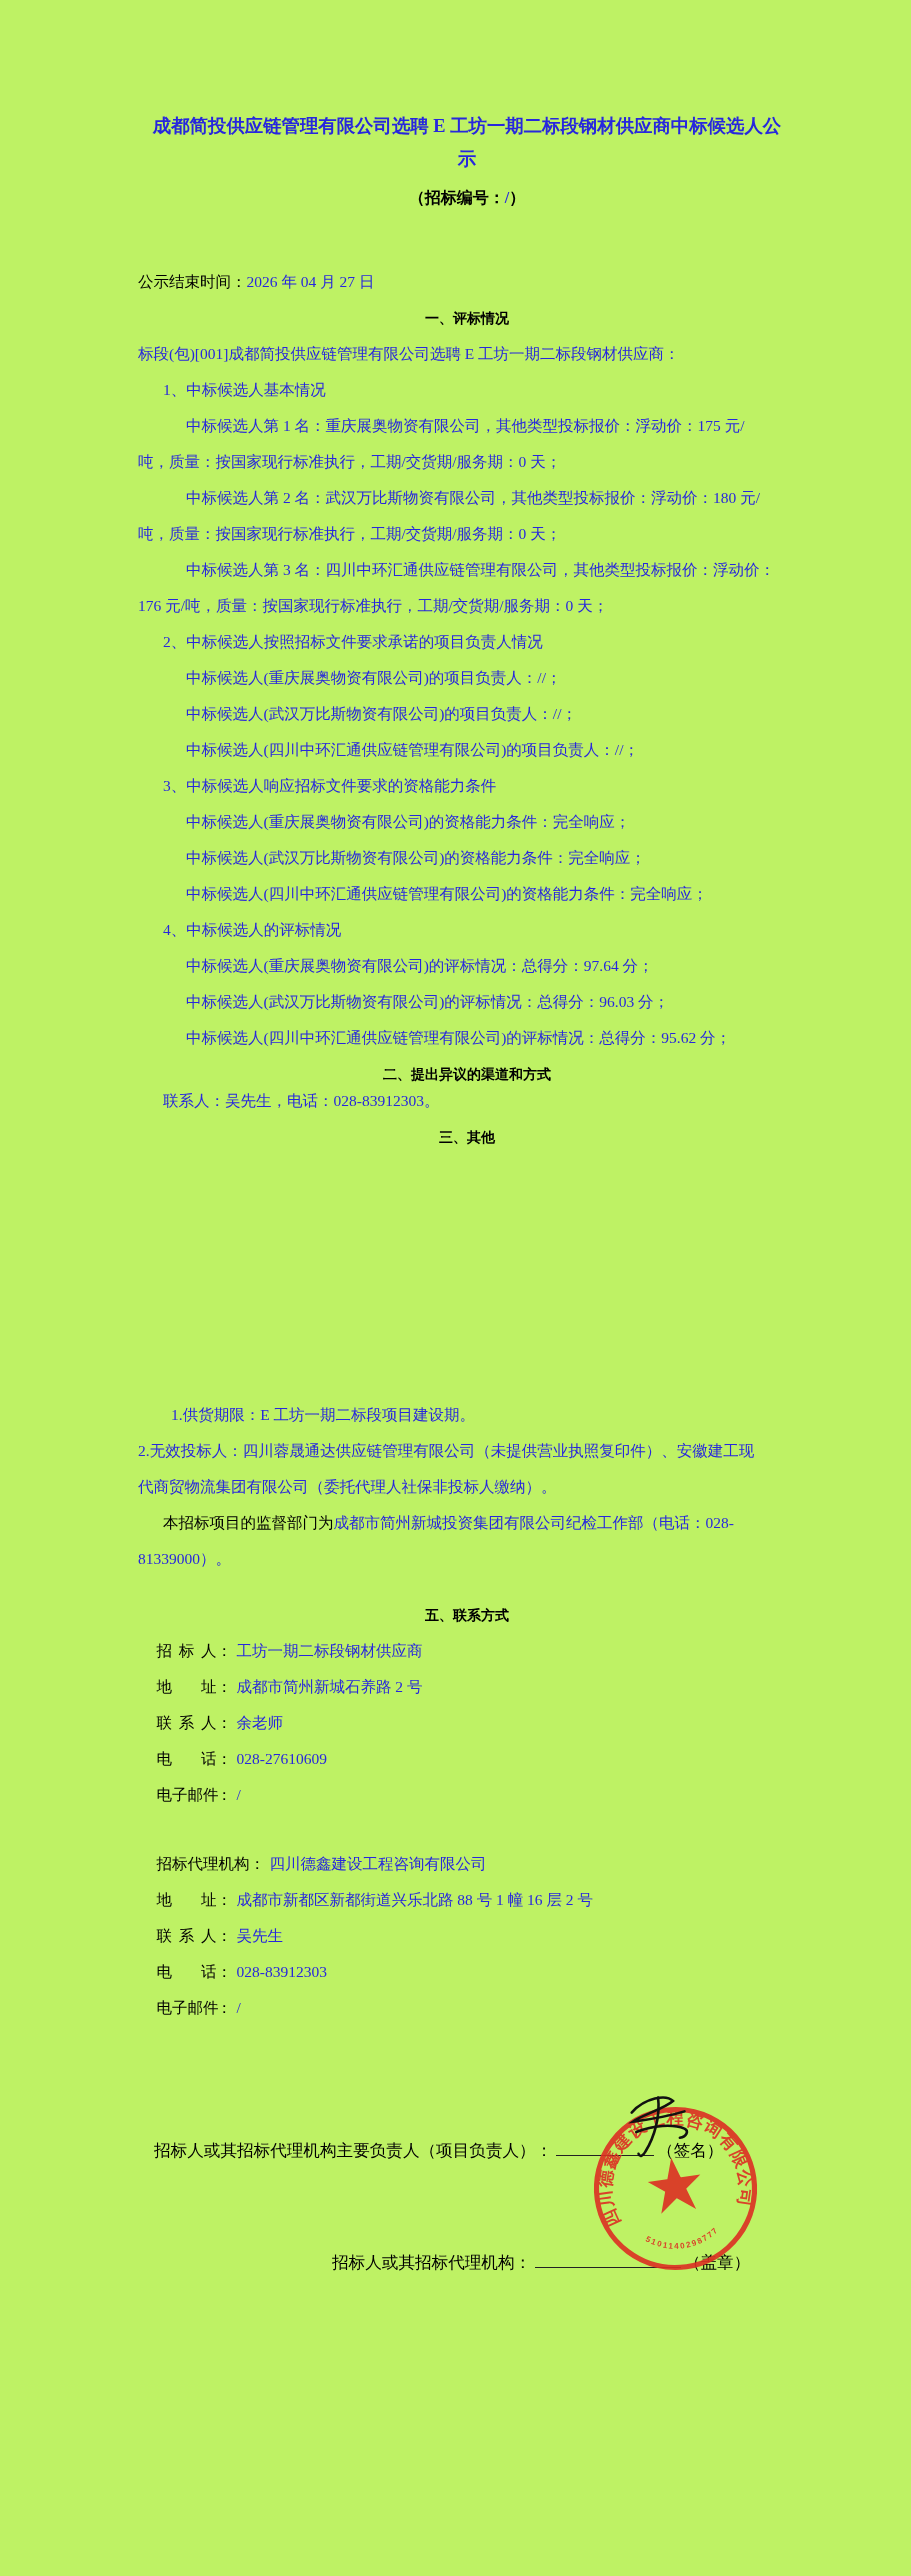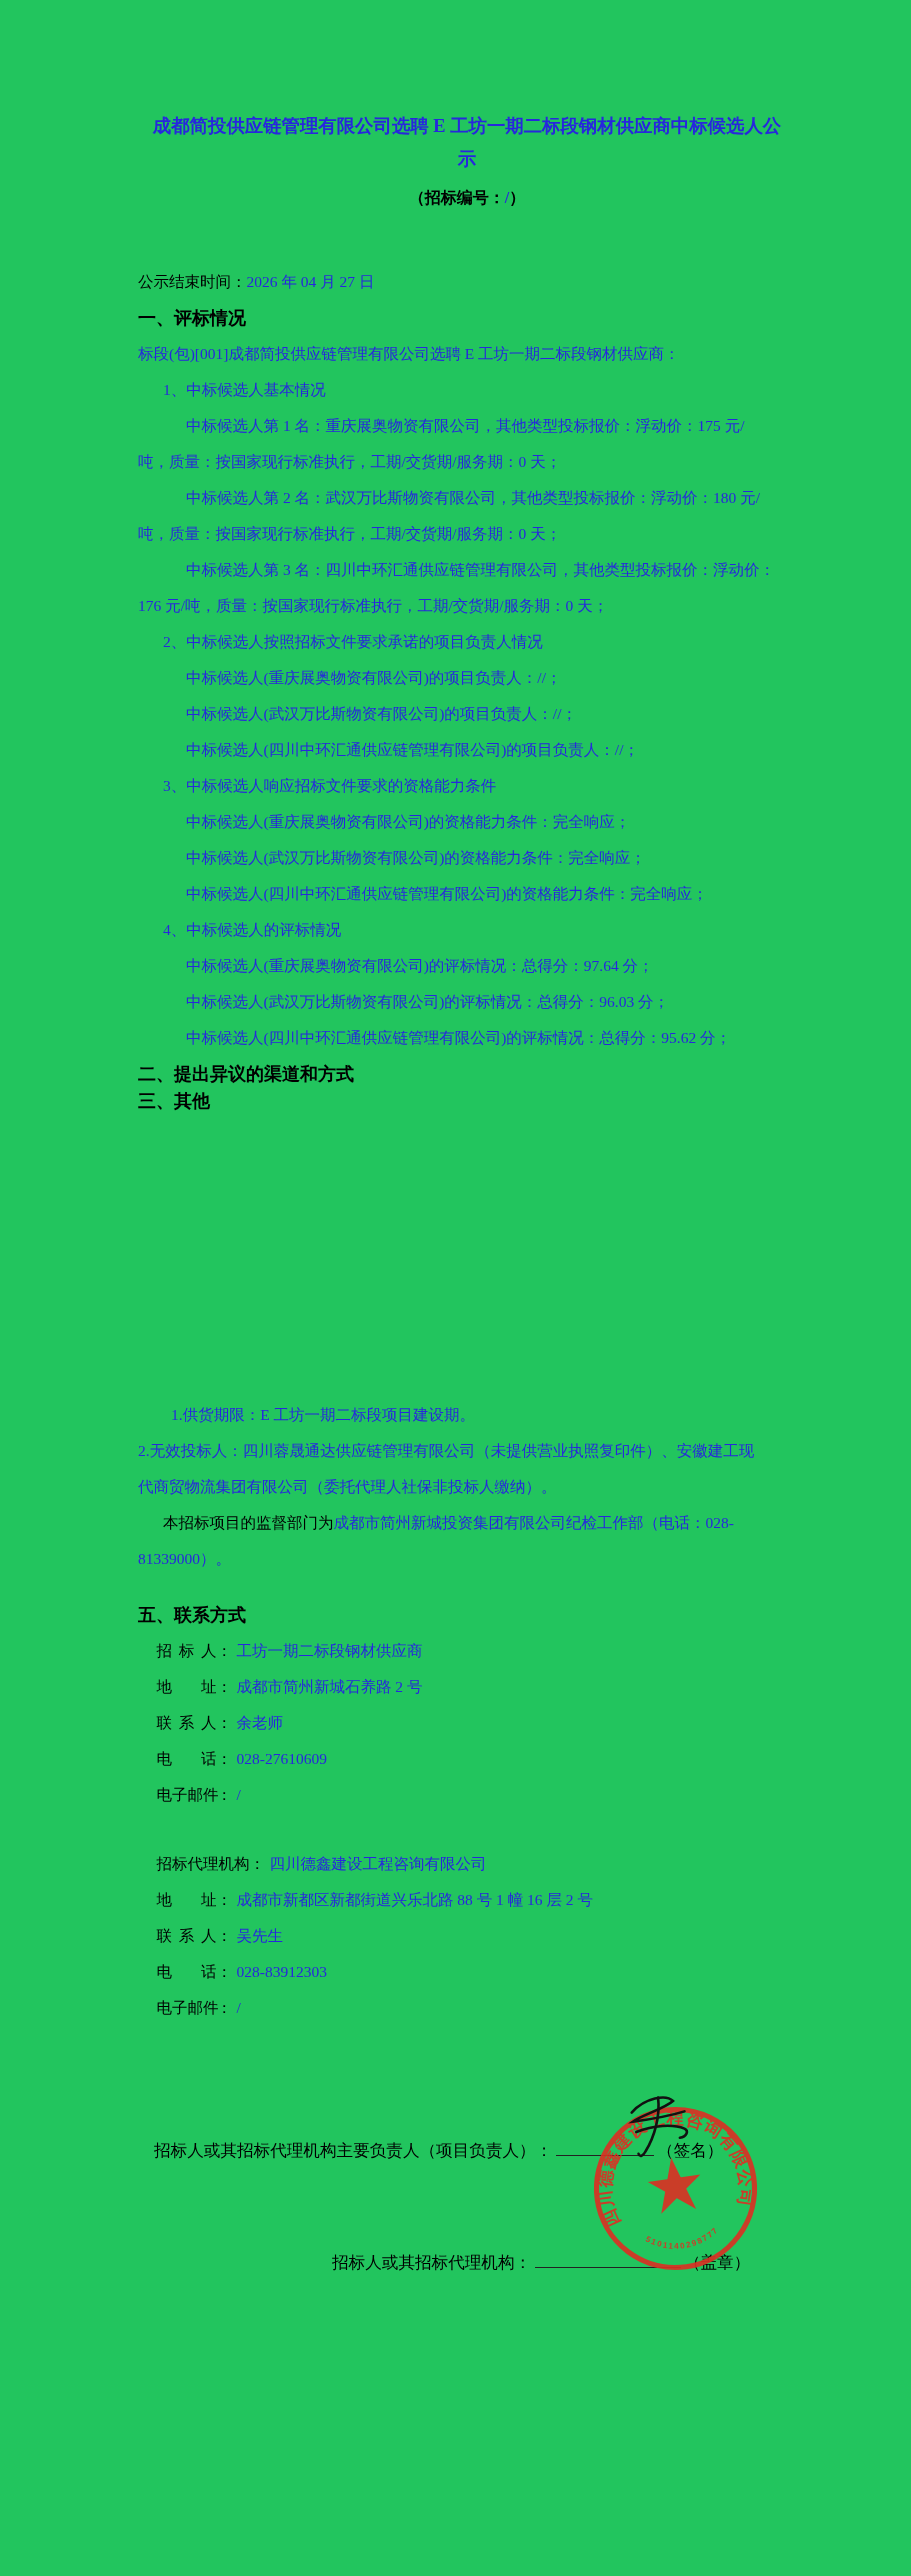--- a/index.html
+++ b/index.html
@@ -1,24 +1,24 @@
 <!DOCTYPE html>
 <html style="font-size:9.2px"><head>
 <meta charset="utf-8">
 <style>
   html,body{margin:0;padding:0;background:#fff;}
   .page{
-    position:relative;width:911px;height:2576px;background:#22c55e;overflow:hidden;
+    position:relative;width:911px;height:2576px;background:#bef264;overflow:hidden;
     font-family:"Liberation Serif","DejaVu Serif",serif;color:#000;
   }
   .abs{position:absolute;left:138px;right:115px;}
   .ln{height:36px;line-height:36px;font-size:15.5px;margin:0;white-space:nowrap;}
   .bk{color:#000000;}
   .bl{color:#2727dd;}
-  .hd{font-family:"Liberation Sans","DejaVu Sans",sans-serif;font-weight:bold;font-size:18px;color:#000;}
+  .hd{font-family:"Liberation Sans","DejaVu Sans",sans-serif;font-weight:bold;font-size:14px;color:#000;text-align:center;}
   .ind1{padding-left:25px;}
   .ind1b{padding-left:33px;}
   .ind2{padding-left:48px;}
   #title{position:absolute;top:110px;left:138px;right:115px;text-align:center;
     font-size:18.4px;font-weight:bold;color:#2727dd;line-height:33px;white-space:nowrap;}
   #subtitle{position:absolute;top:185px;left:138px;right:115px;text-align:center;
     font-size:16px;line-height:26.4px;font-weight:bold;}
   #body1{top:264px;}
   #sec-objection{top:1083px;}
   #sec-supervision{top:1397px;}
@@ -70,20 +70,21 @@
     <p class="ln bl ind2">中标候选人(武汉万比斯物资有限公司)的资格能力条件：完全响应；</p>
     <p class="ln bl ind2">中标候选人(四川中环汇通供应链管理有限公司)的资格能力条件：完全响应；</p>
     <p class="ln bl ind1">4、中标候选人的评标情况</p>
     <p class="ln bl ind2">中标候选人(重庆展奥物资有限公司)的评标情况：总得分：97.64 分；</p>
     <p class="ln bl ind2">中标候选人(武汉万比斯物资有限公司)的评标情况：总得分：96.03 分；</p>
     <p class="ln bl ind2">中标候选人(四川中环汇通供应链管理有限公司)的评标情况：总得分：95.62 分；</p>
     <p class="ln hd">二、提出异议的渠道和方式</p>
   </div>
 
   <div id="sec-objection" class="abs">
+    <p class="ln bl ind1">联系人：吴先生，电话：028-83912303。</p>
     <p class="ln hd">三、其他</p>
   </div>
 
   <div id="sec-supervision" class="abs">
     <p class="ln bl ind1b">1.供货期限：E 工坊一期二标段项目建设期。</p>
     <p class="ln bl">2.无效投标人：四川蓉晟通达供应链管理有限公司（未提供营业执照复印件）、安徽建工现</p>
     <p class="ln bl">代商贸物流集团有限公司（委托代理人社保非投标人缴纳）。</p>
     <p class="ln ind1"><span class="bk">本招标项目的监督部门为</span><span class="bl">成都市简州新城投资集团有限公司纪检工作部（电话：028-</span></p>
     <p class="ln bl">81339000）。</p>
   </div>

